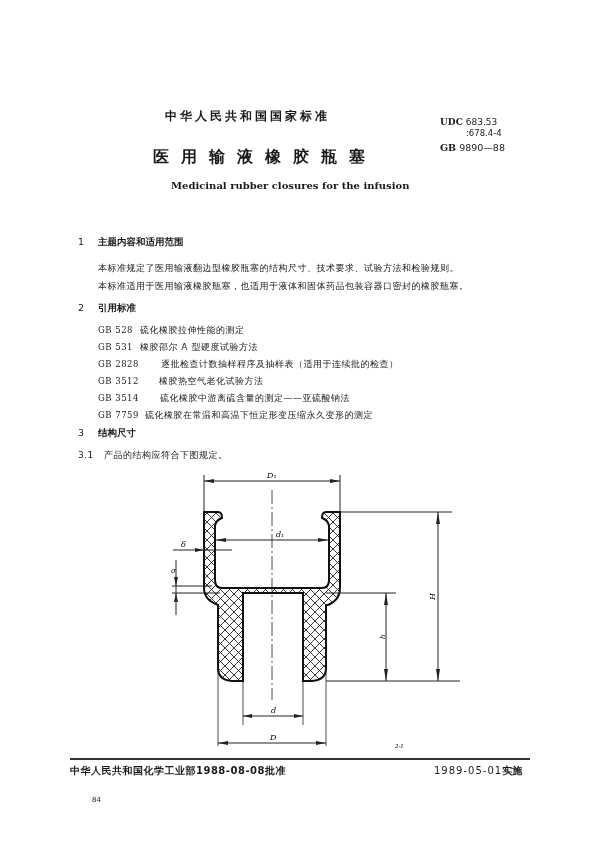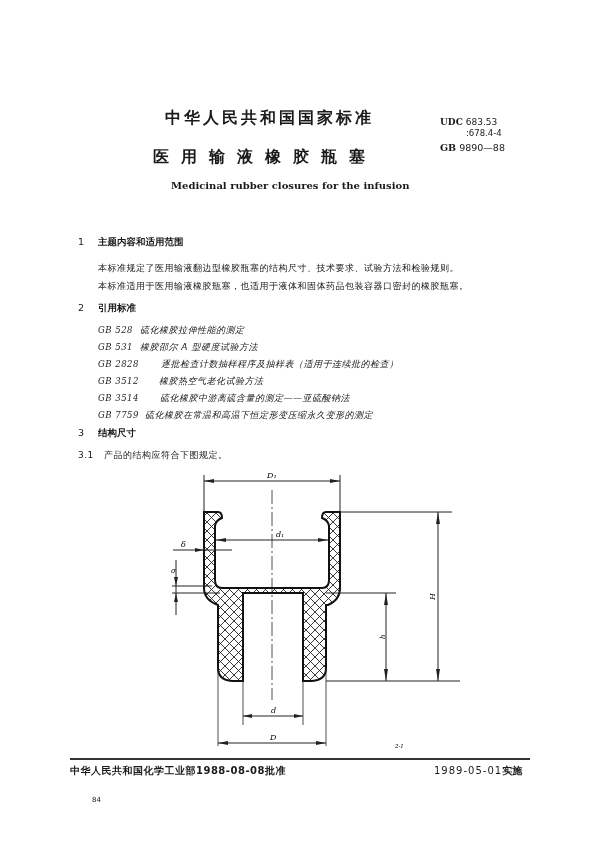--- a/index.html
+++ b/index.html
@@ -2,33 +2,33 @@
 <html><head>
 <meta charset="utf-8">
 <style>
   html, body { margin: 0; padding: 0; background: #ffffff; }
   body {
     width: 600px; height: 851px; position: relative; overflow: hidden;
     font-family: "DejaVu Sans", "Liberation Sans", sans-serif;
     color: #1a1a1a;
   }
   .abs { position: absolute; white-space: nowrap; }
-  .std-title { left: 165px; top: 108px; font-size: 16px; font-weight: bold; letter-spacing: 3px; }
+  .std-title { left: 165px; top: 108px; font-size: 12px; font-weight: bold; letter-spacing: 3px; }
   .doc-title { left: 153px; top: 147px; font-size: 16px; font-weight: bold; letter-spacing: 12px; }
   .en-title { left: 171px; top: 180px; font-family: "DejaVu Serif", "Liberation Serif", serif; font-size: 10px; font-weight: bold; }
   .udc { left: 440px; top: 117px; font-size: 9px; line-height: 10px; }
   .udc .lbl { font-family: "DejaVu Serif", "Liberation Serif", serif; font-weight: bold; }
   .udc2 { left: 466px; top: 128px; font-size: 8.5px; }
   .gbno { left: 440px; top: 142px; font-size: 9.5px; }
   .gbno .lbl { font-family: "DejaVu Serif", "Liberation Serif", serif; font-weight: bold; }
   .sec-head { font-size: 9.5px; font-weight: bold; }
   .sec-num { display: inline-block; width: 20px; font-weight: normal; }
   .para { font-size: 9px; letter-spacing: 0.5px; }
   .ref-code { display: inline-block; width: 42px; font-family: "DejaVu Serif", "Liberation Serif", serif; font-size: 8.5px; }
-  .ref-row { font-size: 9px; letter-spacing: 0.5px; font-style: italic; }
+  .ref-row { font-size: 9px; letter-spacing: 0.5px; }
   .footer-rule { left: 70px; top: 758px; width: 460px; height: 1.5px; background: #333; }
   .footer-left { left: 70px; top: 764px; font-size: 10px; font-weight: bold; letter-spacing: 0.5px; }
   .footer-right { left: 434px; top: 764px; font-size: 10px; letter-spacing: 1px; }
   .footer-right b { font-weight: bold; letter-spacing: 0; }
   .page-num { left: 92px; top: 796px; font-size: 7px; }
   svg text { font-family: "DejaVu Serif", "Liberation Serif", serif; font-style: italic; }
 </style>
 </head>
 <body>
 

